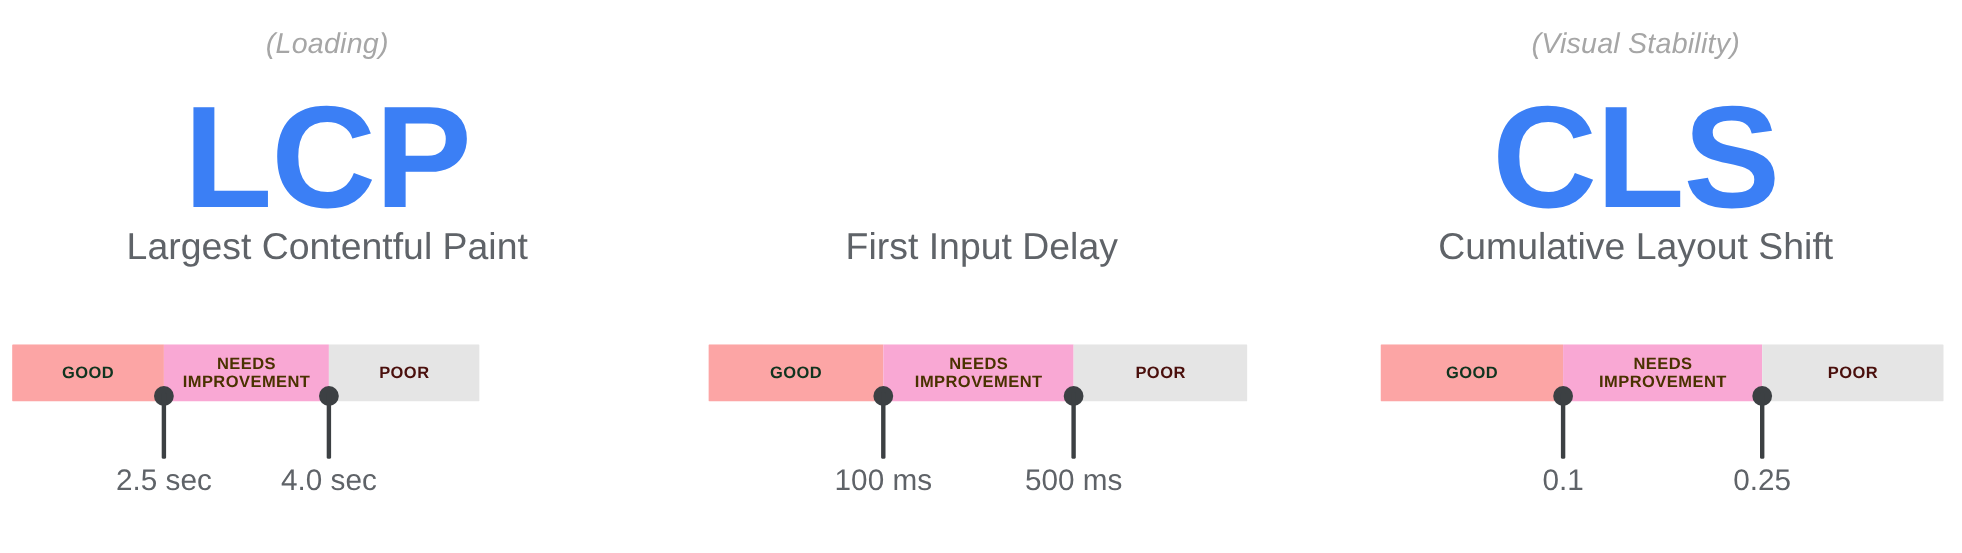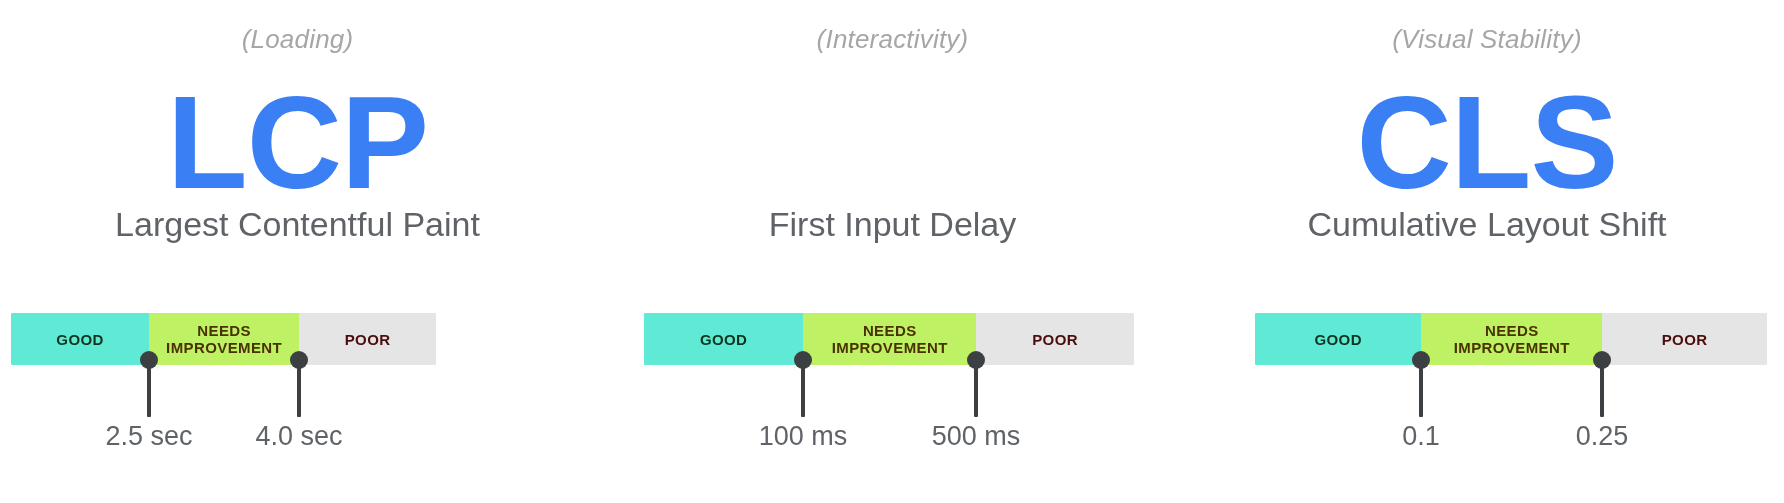--- a/index.html
+++ b/index.html
@@ -94,22 +94,22 @@
     display: flex;
     align-items: center;
     justify-content: center;
     text-align: center;
     font-size: 15px;
     font-weight: 700;
     letter-spacing: 0.4px;
     line-height: 17px;
     box-sizing: border-box;
   }
-  .seg.good   { background: #5eead4; color: #10341f; }
-  .seg.needs  { background: #bef264; color: #4a3200; }
+  .seg.good   { background: #fca5a5; color: #10341f; }
+  .seg.needs  { background: #f9a8d4; color: #4a3200; }
   .seg.poor   { background: #e5e5e5; color: #4a0f0c; }
   .seg .two-line { display: block; }
 
   
   .marker {
     position: absolute;
     top: 313px;
     width: 0;
     height: 0;
   }
@@ -176,21 +176,20 @@
       <div class="mlabel">2.5 sec</div>
     </div>
     <div class="marker" style="left:299px;">
       <div class="dot"></div>
       <div class="stem"></div>
       <div class="mlabel">4.0 sec</div>
     </div>
   </div>
 
   <div class="metric m1">
-    <div class="category">(Interactivity)</div>
     <div class="fullname">First Input Delay</div>
 
     <div class="bar-wrap" style="left:49px; width:490px;">
       <div class="bar">
         <div class="seg good" style="width:32.5%">
           <span>GOOD</span>
         </div>
         <div class="seg needs" style="width:35.3%">
           <span class="two-line">
             <span>NEEDS</span><br>

